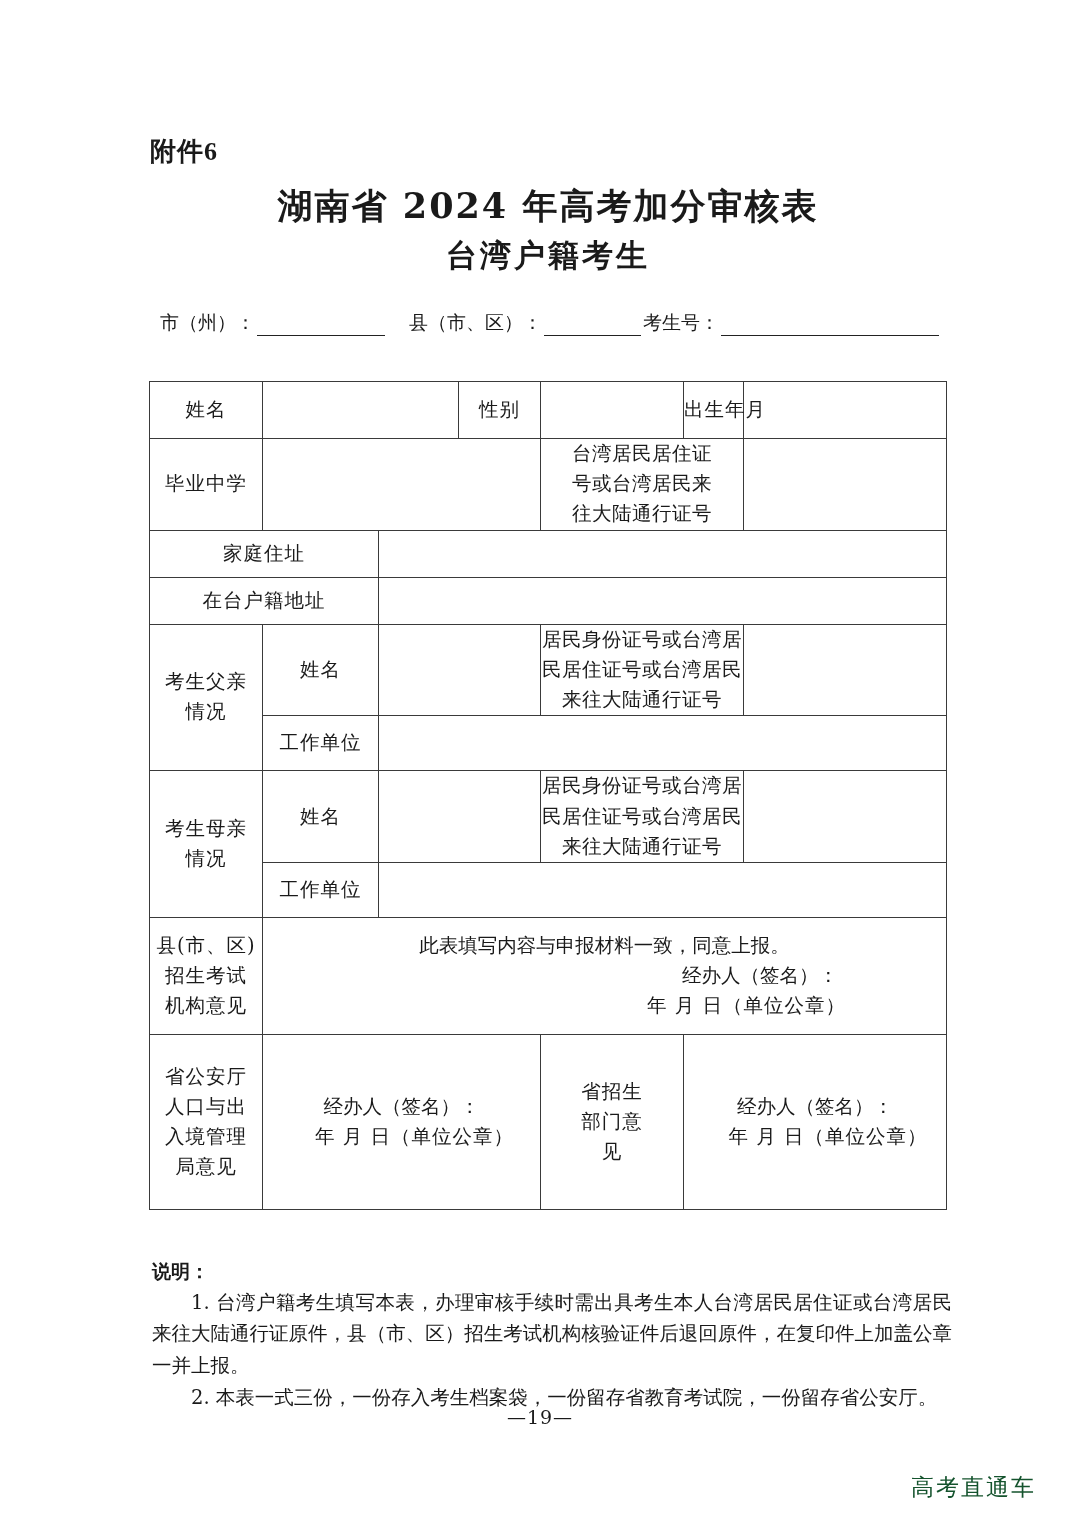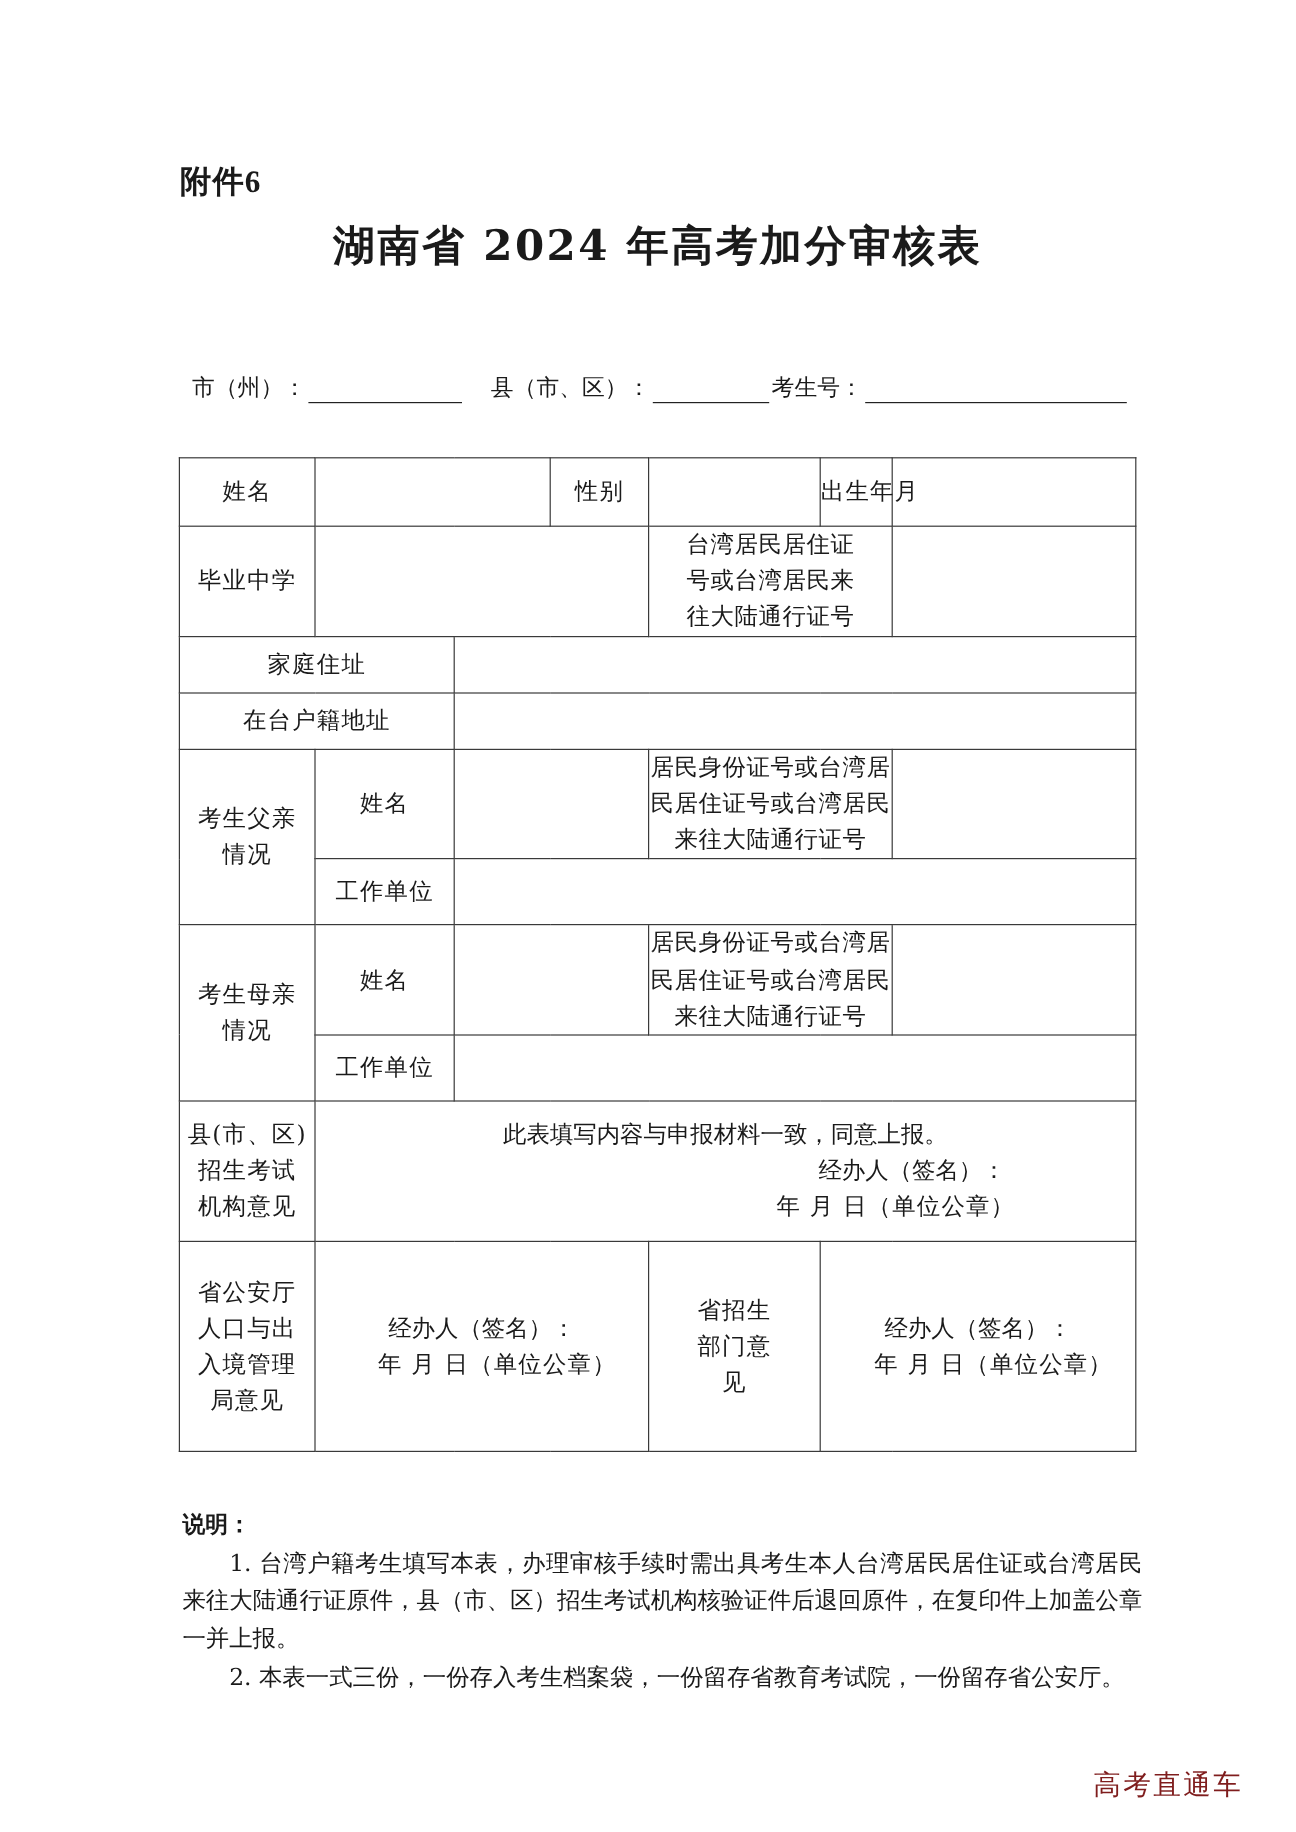--- a/index.html
+++ b/index.html
@@ -162,34 +162,35 @@
     width: 1080px;
     text-align: center;
     font-size: 19px;
     letter-spacing: 1px;
   }
   .watermark {
     position: absolute;
     right: 44px;
     top: 1472px;
     font-size: 23px;
-    color: #7f1d1d;
+    color: #14532d;
     letter-spacing: 2px;
     font-family: "DejaVu Sans", "Liberation Sans", sans-serif;
   }
 </style>
 </head>
 <body>
 
 <div class="page">
 
   <div class="attachment-no">附件6</div>
 
   <div class="title-block">
     <div class="title-main">湖南省 2024 年高考加分审核表</div>
+    <div class="title-sub">台湾户籍考生</div>
   </div>
 
   <div class="idline">
     <span class="lbl">市（州）：</span>
     <span class="blankrule rule-1"></span>
     <span class="gap-a"></span>
     <span class="lbl">县（市、区）：</span>
     <span class="blankrule rule-2"></span>
     <span class="lbl">考生号：</span>
     <span class="blankrule rule-3"></span>
@@ -314,15 +315,16 @@
 
     </tbody>
   </table>
 
   <div class="notes">
     <div class="note-head">说明：</div>
     <p>1. 台湾户籍考生填写本表，办理审核手续时需出具考生本人台湾居民居住证或台湾居民来往大陆通行证原件，县（市、区）招生考试机构核验证件后退回原件，在复印件上加盖公章一并上报。</p>
     <p>2. 本表一式三份，一份存入考生档案袋，一份留存省教育考试院，一份留存省公安厅。</p>
   </div>
 
+  <div class="page-number">—19—</div>
   <div class="watermark">高考直通车</div>
 
 </div>
 
 </body></html>

